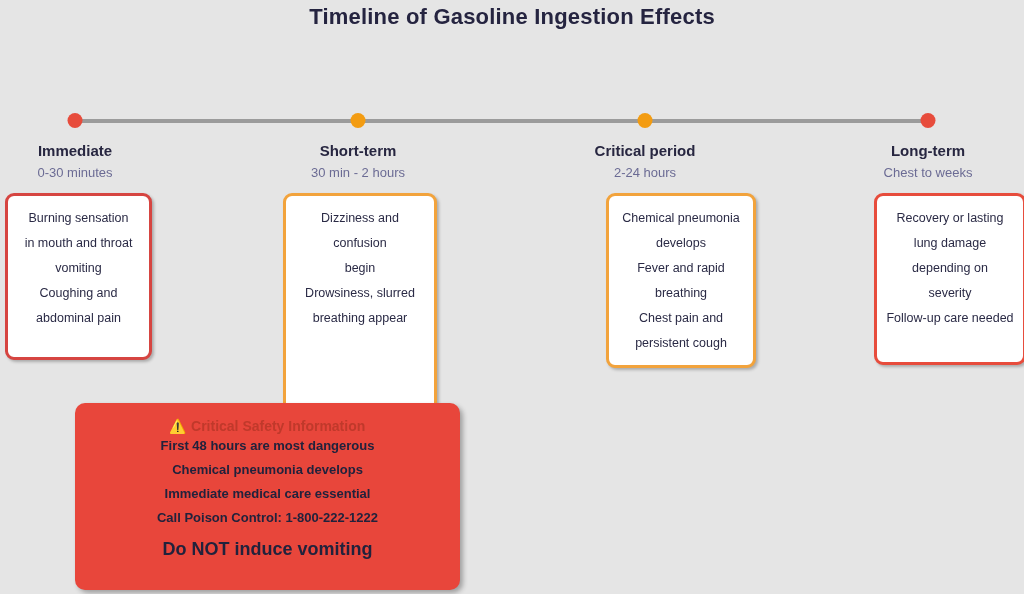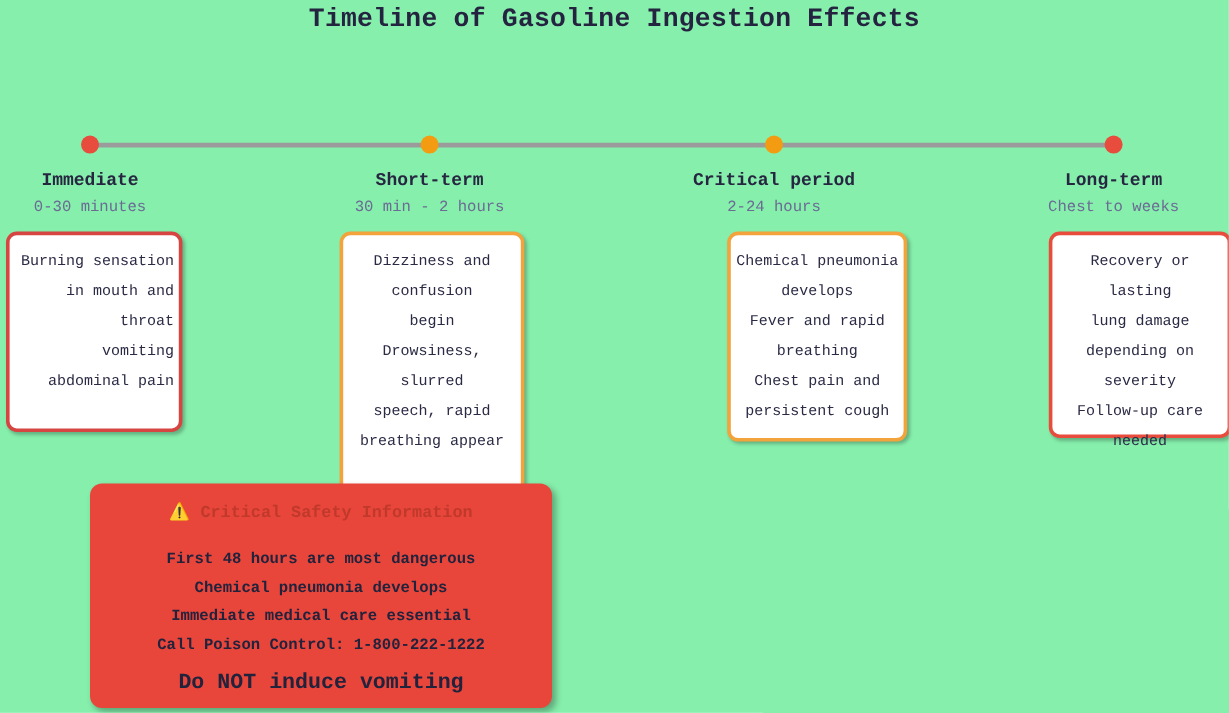--- a/index.html
+++ b/index.html
@@ -1,17 +1,17 @@
 <!DOCTYPE html>
 <html><head>
 <meta charset="utf-8">
 <style>
   * { margin:0; padding:0; box-sizing:border-box; }
   body { font-family:"Liberation Sans", sans-serif; background:#ffffff; }
-  .canvas { position:relative; width:1024px; height:594px; background:#86efac; overflow:hidden;font-family:Liberation Mono, monospace; }
+  .canvas { position:relative; width:1024px; height:594px; background:#e5e5e5; overflow:hidden; }
 
   .title { position:absolute; top:4px; left:0; width:100%; text-align:center;
            font-size:22px; font-weight:bold; color:#252440; letter-spacing:.2px; }
 
   .timeline-line { position:absolute; top:119px; left:75px; width:853px; height:4px;
                    background:#9b9b9b; border-radius:2px; }
 
   .stage { position:absolute; top:108px; width:160px; }
   .stage-0 { left:-5px; }  .stage-1 { left:278px; }  .stage-2 { left:565px; }  .stage-3 { left:848px; }
 
@@ -28,55 +28,55 @@
                font-size:12.5px; color:#2a2a45; line-height:25px;
                box-shadow:2px 2px 3px rgba(0,0,0,0.25); }
   .stage-0 .stage-box { left:10px; width:147px; height:167px; }
   .stage-1 .stage-box { left:5px;  width:154px; height:223px; }
   .stage-2 .stage-box { left:5px;  width:150px; height:175px;margin-left:36px; }
   .stage-3 .stage-box { left:5px;  width:152px; height:172px; }
 
   .warning-box { position:absolute; left:75px; top:403px; width:385px; height:187px;
                  background:#e8463b; border-radius:10px; text-align:center;
                  padding-top:15px; box-shadow:3px 3px 5px rgba(0,0,0,0.3); }
-  .warning-title { font-size:14px; font-weight:bold; color:#c0392b; margin-bottom:18px; }
+  .warning-title { font-size:14px; font-weight:bold; color:#c0392b; }
   .warning-line  { font-size:13px; font-weight:600; color:#21223c; line-height:24px; }
   .warning-emphasis { font-size:18px; font-weight:bold; color:#21223c; margin-top:9px; }
 </style>
 </head>
 <body>
 
 <div class="canvas">
 
   <div class="title">Timeline of Gasoline Ingestion Effects</div>
 
   <div class="timeline-line"></div>
 
   <div class="stage stage-0">
     <div class="dot" style="background: rgb(231, 76, 60);"></div>
     <div class="stage-label">Immediate</div>
     <div class="stage-time">0-30 minutes</div>
-    <div class="stage-box" style="border-color: rgb(214, 69, 65); text-align: right;">
+    <div class="stage-box" style="border-color: rgb(214, 69, 65);">
         <div>Burning sensation</div>
         <div>in mouth and throat</div>
         <div>vomiting</div>
+        <div>Coughing and</div>
         <div>abdominal pain</div>
       </div>
   </div>
 
   <div class="stage stage-1">
     <div class="dot" style="background: rgb(243, 156, 18);"></div>
     <div class="stage-label">Short-term</div>
     <div class="stage-time">30 min - 2 hours</div>
     <div class="stage-box" style="border-color: rgb(242, 163, 60);">
         <div>Dizziness and</div>
         <div>confusion</div>
         <div>begin</div>
         <div>Drowsiness, slurred</div>
-        <div>speech, rapid</div>
         <div>breathing appear</div>
       </div>
   </div>
 
   <div class="stage stage-2">
     <div class="dot" style="background: rgb(243, 156, 18);"></div>
     <div class="stage-label">Critical period</div>
     <div class="stage-time">2-24 hours</div>
     <div class="stage-box" style="border-color: rgb(242, 163, 60);">
         <div>Chemical pneumonia</div>

